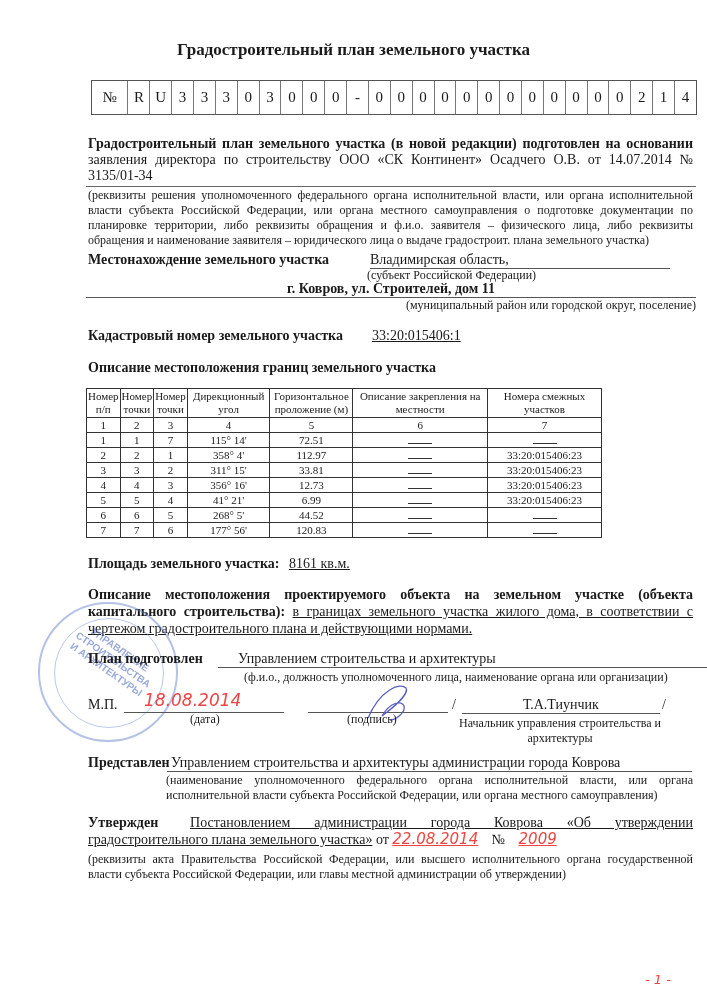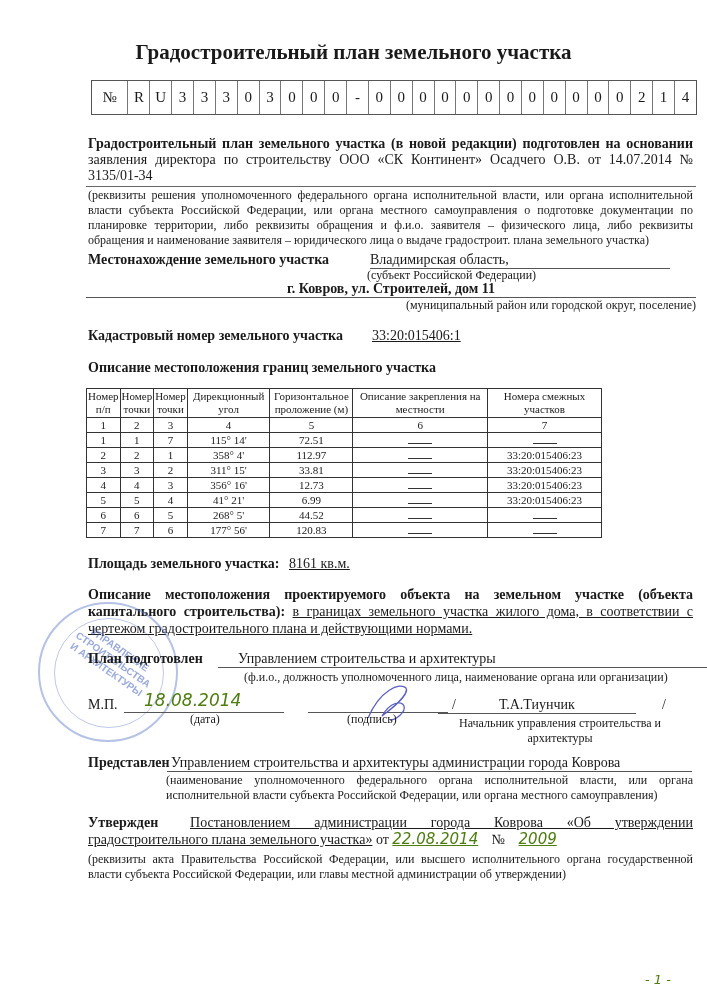--- a/index.html
+++ b/index.html
@@ -1,34 +1,34 @@
 <!DOCTYPE html>
 <html><head>
 <meta charset="utf-8">
 <style>
   html, body { margin:0; padding:0; }
   body { width:707px; height:1000px; background:#ffffff; position:relative; overflow:hidden;
          font-family:"Liberation Serif", serif; color:#1a1a1a; }
   .abs { position:absolute; }
   .b { font-weight:bold; }
   .u { text-decoration:underline; }
-  .title { left:0; width:707px; top:40px; text-align:center; font-size:21px; font-weight:bold; }
+  .title { left:0; width:707px; top:40px; text-align:center; font-size:17px; font-weight:bold; }
   .numbox { left:91px; top:80px; width:606px; height:35px; display:flex; border:1px solid #555; box-sizing:border-box; }
   .numbox .cell { flex:1 1 0; border-right:1px solid #777; display:flex; align-items:center; justify-content:center; font-size:15px; }
   .numbox .cell:last-child { border-right:none; }
   .numbox .cell.first { flex:1.7 1 0; }
   .p { font-size:14px; line-height:16px; }
   .small { font-size:12px; line-height:15px; }
   .hr { height:0; border-top:1px solid #666; }
   .just { text-align:justify; }
   table.bounds { border-collapse:collapse; font-size:11px; }
   table.bounds td { border:1px solid #333; text-align:center; padding:0 1px; height:14px; line-height:13px; }
   table.bounds tr.head td { line-height:13px; height:28px; }
   .dash { display:inline-block; width:24px; border-bottom:1px solid #333; height:6px; }
-  .hand { font-family:"DejaVu Sans", sans-serif; font-style:italic; color:#4d7c0f; }
+  .hand { font-family:"DejaVu Sans", sans-serif; font-style:italic; color:#ef4444; }
   .stamp { left:38px; top:602px; width:140px; height:140px; border:2px solid rgba(90,120,200,0.45);
            border-radius:50%; box-sizing:border-box; }
   .stamp .inner { position:absolute; left:14px; top:14px; width:108px; height:108px; border:1px solid rgba(90,120,200,0.4); border-radius:50%; }
   .stamp .txt { position:absolute; left:28px; top:38px; width:90px; transform:rotate(35deg); color:rgba(70,100,190,0.55);
                 font-family:"Liberation Sans", sans-serif; font-size:10px; font-weight:bold; line-height:12px; text-align:center; }
   .sig { left:360px; top:680px; width:60px; height:45px; }
 </style>
 </head>
 <body>
 
@@ -202,21 +202,21 @@
 </div>
 <div class="abs small" style="left:190px; top:712px;">(дата)</div>
 
 <div class="abs" style="left:308px; top:712px; width:140px; border-top:1px solid #555;"></div>
 <svg class="abs sig" viewBox="0 0 60 45">
   <path d="M8 38 C 20 10, 40 2, 46 8 C 50 14, 30 30, 22 36 C 30 22, 42 20, 44 26 C 46 32, 36 40, 30 40" fill="none" stroke="#5a5fc0" stroke-width="1.3"></path>
 </svg>
 <div class="abs small" style="left:347px; top:712px;">(подпись)</div>
 
 <div class="abs p" style="left:452px; top:697px;">/</div>
-<div class="abs p" style="left:438px; top:697px; width:198px; text-align:center; border-bottom:1px solid #555;">Т.А.Тиунчик</div>
+<div class="abs p" style="left:462px; top:697px; width:198px; text-align:center; border-bottom:1px solid #555;">Т.А.Тиунчик</div>
 <div class="abs p" style="left:662px; top:697px;">/</div>
 <div class="abs small" style="left:455px; top:716px; width:210px; text-align:center;">Начальник управления строительства и архитектуры</div>
 
 <div class="abs p b" style="left:88px; top:755px;">Представлен</div>
 <div class="abs p" style="left:167px; top:755px; width:525px; border-bottom:1px solid #555; padding-left:4px; box-sizing:border-box;">Управлением строительства и архитектуры администрации города  Коврова</div>
 <div class="abs small just" style="left:166px; top:773px; width:527px;">(наименование уполномоченного федерального органа исполнительной власти, или органа исполнительной власти субъекта Российской Федерации, или органа местного самоуправления)</div>
 
 <div class="abs p just" style="left:88px; top:814px; width:605px; line-height:17px;">
   <span class="b">Утвержден</span>
   <span class="u" style="margin-left:8px;">Постановлением администрации города Коврова «Об утверждении градостроительного плана земельного участка»</span>

